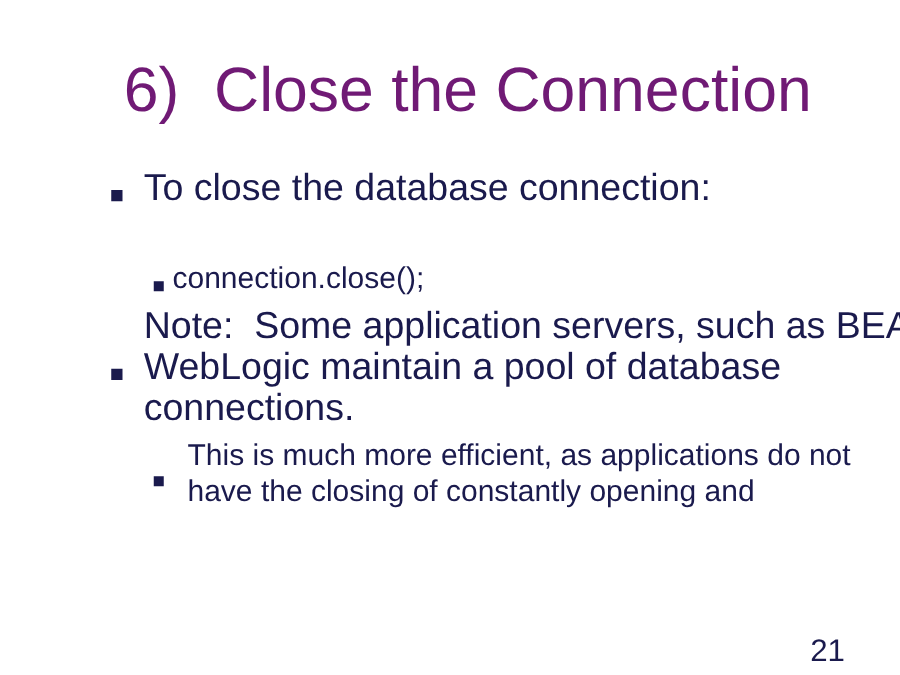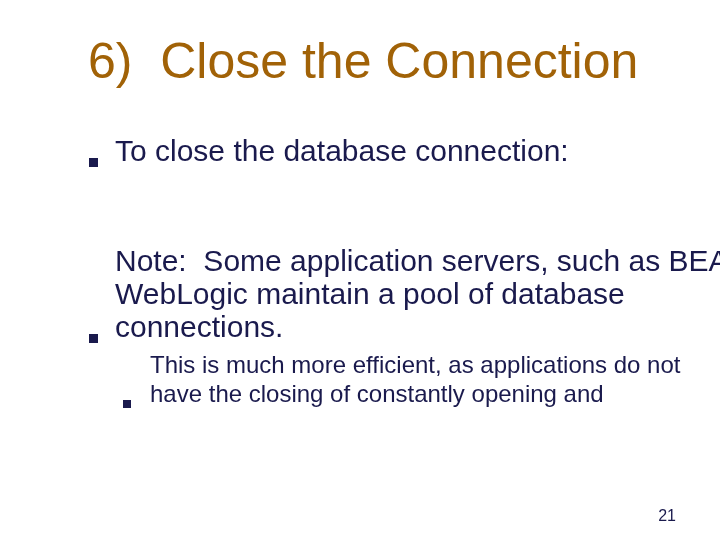--- a/index.html
+++ b/index.html
@@ -15,32 +15,32 @@
     font-family: "Liberation Sans", sans-serif;
     color: #1a1a4d;
     overflow: hidden;
   }
   .line { white-space: pre; }
 
   .slide-title {
     position: absolute;
     left: 88px;
     top: 34px;
-    margin: 0;
+    margin: 11px;
     font-size: 50px;
     font-weight: normal;
     line-height: 1.1;
     white-space: pre;
-    color: #a16207;
+    color: #701a75;
   }
 
   .para {
     position: absolute;
     display: flex;
-    align-items: flex-end;
+    align-items: center;
   }
   .marker {
     flex: 0 0 auto;
     background: #1a1a4d;
   }
   .level1 { font-size: 30px; line-height: 33px; }
   .level1 .marker { width: 9px; height: 9px; margin-top: 12px; margin-right: 17px; }
   .level2 { font-size: 24px; }
   .level2 .marker { width: 8px; height: 8px; margin-top: 11px; margin-right: 7px; }
 
@@ -48,40 +48,46 @@
   .s1a     { left: 123px; top: 176px; line-height: 30px; }
   .s1b     { left: 123px; top: 208px; line-height: 30px; }
   .b2      { left: 89px;  top: 244px; }
   .s2a     { left: 123px; top: 350px; line-height: 29px; gap: 12px; }
   .s2a .marker { margin-top: 12px; }
 
   .page-number {
     position: absolute;
     top: 506px;
     right: 44px;
-    font-size: 16px;
+    font-size: 25px;
     line-height: 1.2;
     color: #1a1a4d;
   }
 </style>
 </head>
 <body>
 
 <div class="slide">
 
   <h1 class="slide-title">6)  Close the Connection</h1>
 
   <div class="para level1 b1">
     <span class="marker"></span>
     <div class="text">
       <div class="line">To close the database connection:</div>
     </div>
   </div>
 
 
+  <div class="para level2 s1b">
+    <span class="marker"></span>
+    <div class="text">
+      <div class="line">connection.close();</div>
+    </div>
+  </div>
 
   <div class="para level1 b2">
     <span class="marker"></span>
     <div class="text">
       <div class="line">Note:  Some application servers, such as BEA</div>
       <div class="line">WebLogic maintain a pool of database</div>
       <div class="line">connections.</div>
     </div>
   </div>
 

